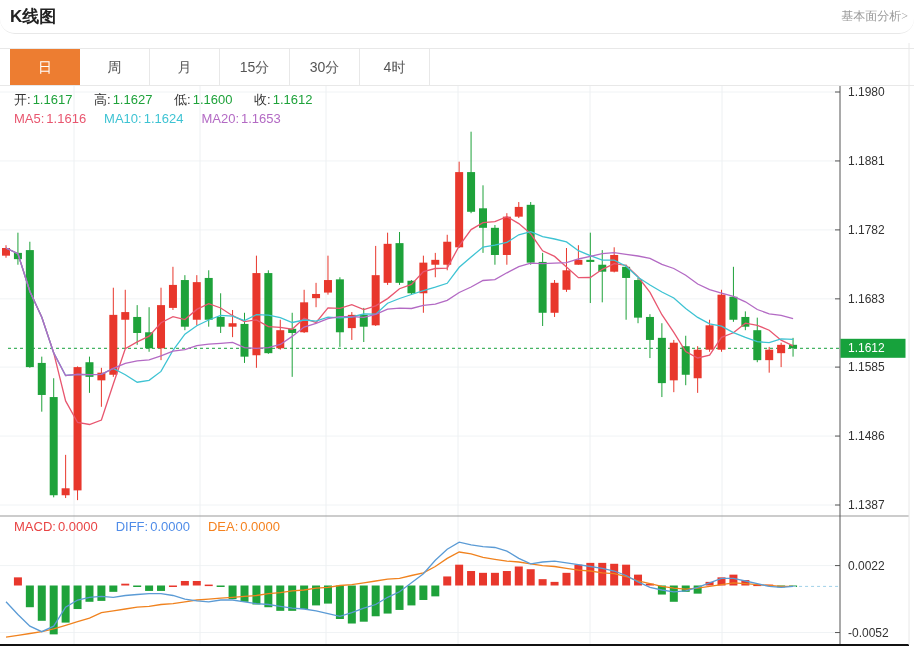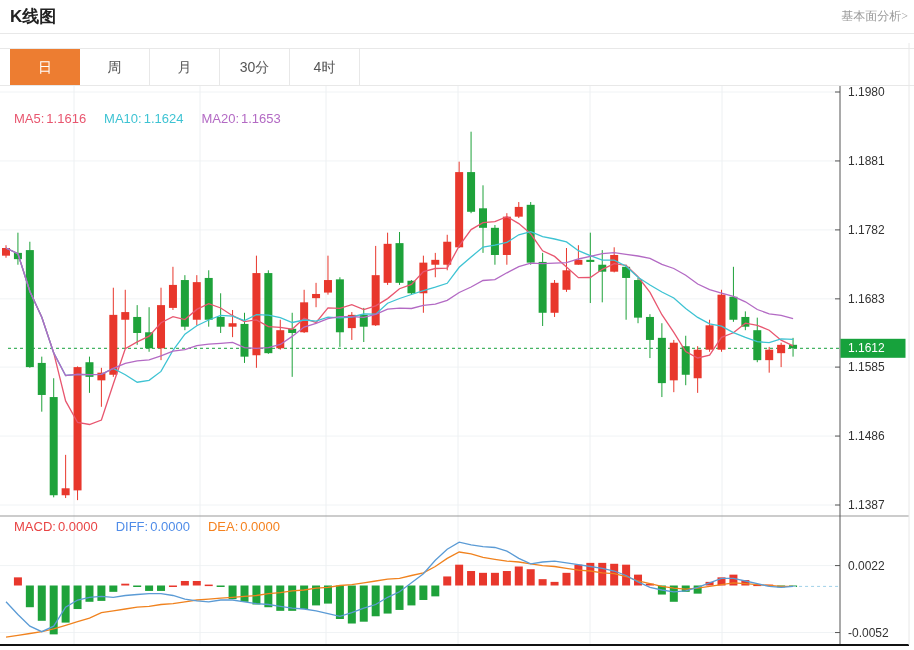--- a/index.html
+++ b/index.html
@@ -1,18 +1,18 @@
 <!DOCTYPE html>
 <html><head>
 <meta charset="utf-8">
 <style>
   html,body{margin:0;padding:0;background:#fff;}
   .app{position:relative;width:914px;height:650px;background:#fff;overflow:hidden;
        font-family:"Liberation Sans","DejaVu Sans",sans-serif;}
-  .hdr{position:absolute;left:0;top:0;width:914px;height:33px;border-bottom:1px solid #e8e8e8;}
+  .hdr{position:absolute;left:0;top:0;width:914px;height:33px;border-bottom:1px solid #e8e8e8;border-radius:15px;}
   .hdr h1{position:absolute;left:10px;top:5px;margin:0;font-size:17px;font-weight:bold;color:#222;}
   .hdr .fund-link{position:absolute;right:6px;top:8px;font-size:12px;color:#9a9a9a;text-decoration:none;cursor:pointer;font-family:Liberation Serif, serif;}
   .tabs{position:absolute;left:0;top:48px;width:914px;height:38px;border-top:1px solid #e8e8e8;
         border-bottom:1px solid #e8e8e8;box-sizing:border-box;padding-left:10px;}
   .tab{float:left;width:70px;height:36px;line-height:36px;text-align:center;font-size:14px;color:#555;
        border-right:1px solid #e8e8e8;cursor:pointer;background:#fff;box-sizing:border-box;}
   .tab:first-child{border-left:1px solid #e8e8e8;}
   .tab.active{color:#fff;border:none;}
   .chart-svg{position:absolute;left:0;top:0;}
   .ind-row{position:absolute;left:14px;font-size:13px;white-space:nowrap;pointer-events:none;}
@@ -27,20 +27,21 @@
 
   <div class="hdr">
     <h1>K线图</h1>
     <a class="fund-link">基本面分析&gt;</a>
   </div>
 
   <div class="tabs" id="tabs">
       <div class="tab active" style="background: rgb(237, 125, 49);">日</div>
       <div class="tab">周</div>
       <div class="tab">月</div>
+      <div class="tab">15分</div>
       <div class="tab">30分</div>
       <div class="tab">4时</div>
     </div>
 
   <svg id="chart" class="chart-svg" width="914" height="650" viewBox="0 0 914 650" xmlns="http://www.w3.org/2000/svg">
       <line x1="0" y1="92" x2="840" y2="92" stroke="#f0f3f5" stroke-width="1"></line>
       <line x1="0" y1="160.94954000000013" x2="840" y2="160.94954000000013" stroke="#f0f3f5" stroke-width="1"></line>
       <line x1="0" y1="229.89908000000028" x2="840" y2="229.89908000000028" stroke="#f0f3f5" stroke-width="1"></line>
       <line x1="0" y1="298.84862000000044" x2="840" y2="298.84862000000044" stroke="#f0f3f5" stroke-width="1"></line>
       <line x1="0" y1="367.1016999999991" x2="840" y2="367.1016999999991" stroke="#f0f3f5" stroke-width="1"></line>
@@ -280,16 +281,22 @@
       <line x1="835" y1="505.0007799999994" x2="840" y2="505.0007799999994" stroke="#555" stroke-width="1"></line>
       <text x="848" y="509.0007799999994" font-size="12" fill="#333" font-family="Liberation Sans, sans-serif">1.1387</text>
       <line x1="835" y1="565.59" x2="840" y2="565.59" stroke="#555" stroke-width="1"></line>
       <text x="848" y="569.59" font-size="12" fill="#333" font-family="Liberation Sans, sans-serif">0.0022</text>
       <line x1="835" y1="632.56" x2="840" y2="632.56" stroke="#555" stroke-width="1"></line>
       <text x="848" y="636.56" font-size="12" fill="#333" font-family="Liberation Sans, sans-serif">-0.0052</text>
       <rect x="840.5" y="338.7972799999996" width="65" height="19" fill="#17a23c"></rect>
       <text x="848" y="352.2972799999996" font-size="12" fill="#fff" font-family="Liberation Sans, sans-serif">1.1612</text>
     </svg>
 
+  <div class="ind-row" style="top:91px;">
+    <span class="lbl">开:</span><span id="v-open" style="color: rgb(30, 162, 58);">1.1617</span><span class="gap"></span>
+    <span class="lbl">高:</span><span id="v-high" style="color: rgb(30, 162, 58);">1.1627</span><span class="gap"></span>
+    <span class="lbl">低:</span><span id="v-low" style="color: rgb(30, 162, 58);">1.1600</span><span class="gap"></span>
+    <span class="lbl">收:</span><span id="v-close" style="color: rgb(30, 162, 58);">1.1612</span>
+  </div>
   <div class="ind-row" style="top:111px;" id="ma-row"><span style="color: rgb(232, 86, 111);">MA5:</span><span style="color: rgb(232, 86, 111);">1.1616</span><span class="gap"></span><span style="color: rgb(62, 195, 211);">MA10:</span><span style="color: rgb(62, 195, 211);">1.1624</span><span class="gap"></span><span style="color: rgb(179, 106, 196);">MA20:</span><span style="color: rgb(179, 106, 196);">1.1653</span><span class="gap"></span></div>
   <div class="ind-row" style="top:519px;" id="macd-row"><span style="color: rgb(232, 68, 68);">MACD:</span><span style="color: rgb(232, 68, 68);">0.0000</span><span class="gap"></span><span style="color: rgb(79, 140, 232);">DIFF:</span><span style="color: rgb(79, 140, 232);">0.0000</span><span class="gap"></span><span style="color: rgb(245, 130, 31);">DEA:</span><span style="color: rgb(245, 130, 31);">0.0000</span><span class="gap"></span></div>
 
 </div>
 
 </body></html>

